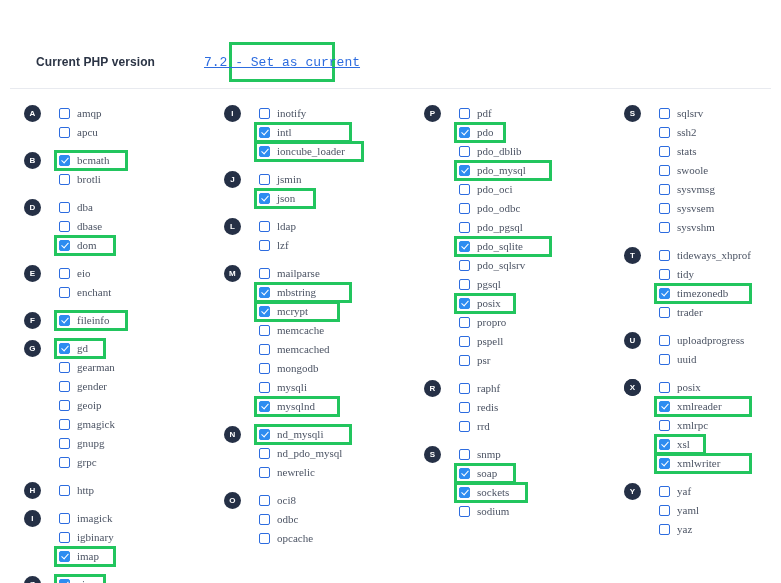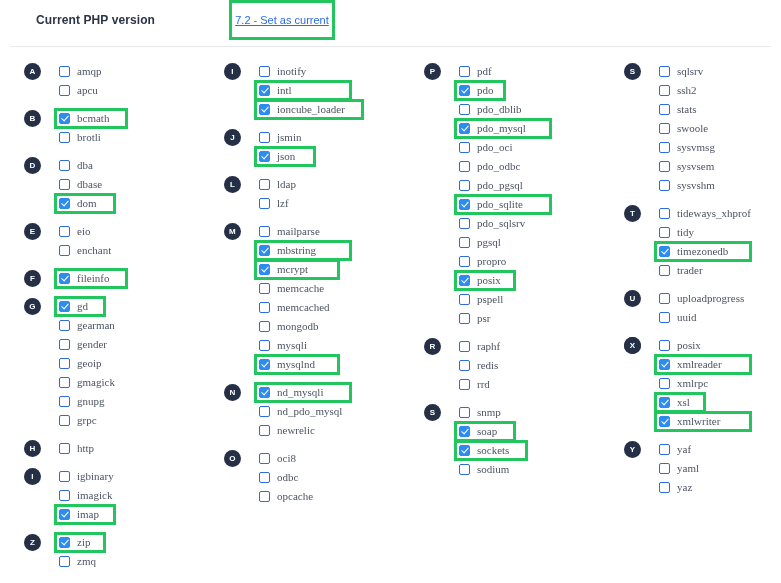--- a/index.html
+++ b/index.html
@@ -3,21 +3,21 @@
 <meta charset="utf-8">
 <style>
   * { box-sizing: border-box; }
   html, body {
     margin: 0; padding: 0;
     width: 781px; height: 583px;
     background: #ffffff;
     font-family: "Liberation Sans", sans-serif;
     overflow: hidden;
   }
-  #app { position: relative; width: 781px; height: 514px; background:#fff; }
+  #app { position: relative; width: 781px; height: 514px; background:#fff;margin-top:42px; }
 
   
   .header {
     position: relative;
     height: 47px;
     display: flex;
     align-items: center;
   }
   .header-title {
     position: absolute;
@@ -34,23 +34,24 @@
     top: 0px;
     width: 106px;
     height: 40px;
     border: 3px solid #22c55e;
     background: #ffffff;
     display: flex;
     align-items: center;
     justify-content: center;
   }
   .version-link {
-    font-size: 11px;
+    font-size: 13px;
     color: #2d6cdf;
     white-space: nowrap;
+    font-family: Liberation Mono, monospace;
   }
   .divider {
     position: absolute;
     left: 10px;
     top: 46px;
     width: 761px;
     height: 1px;
     background: #e8eaef;
   }
 
@@ -267,25 +268,25 @@
               <span class="cb"></span>
               <span class="lbl">http</span>
             </div>
           </div>
         </div>
         <div class="grp">
           <div class="badge">I</div>
           <div class="items">
             <div class="row">
               <span class="cb"></span>
+              <span class="lbl">imagick</span>
+            </div>
+            <div class="row">
+              <span class="cb"></span>
               <span class="lbl">igbinary</span>
-            </div>
-            <div class="row">
-              <span class="cb"></span>
-              <span class="lbl">imagick</span>
             </div>
             <div class="row hl w-s">
               <span class="cb on"></span>
               <span class="lbl">imap</span>
             </div>
           </div>
         </div>
         <div class="grp">
           <div class="badge">Z</div>
           <div class="items">
@@ -453,27 +454,27 @@
               <span class="lbl">pdo_sqlite</span>
             </div>
             <div class="row">
               <span class="cb"></span>
               <span class="lbl">pdo_sqlsrv</span>
             </div>
             <div class="row">
               <span class="cb"></span>
               <span class="lbl">pgsql</span>
             </div>
+            <div class="row hl w-s">
+              <span class="cb on"></span>
+              <span class="lbl">posix</span>
+            </div>
             <div class="row">
               <span class="cb"></span>
               <span class="lbl">propro</span>
-            </div>
-            <div class="row hl w-s">
-              <span class="cb on"></span>
-              <span class="lbl">posix</span>
             </div>
             <div class="row">
               <span class="cb"></span>
               <span class="lbl">pspell</span>
             </div>
             <div class="row">
               <span class="cb"></span>
               <span class="lbl">psr</span>
             </div>
           </div>

